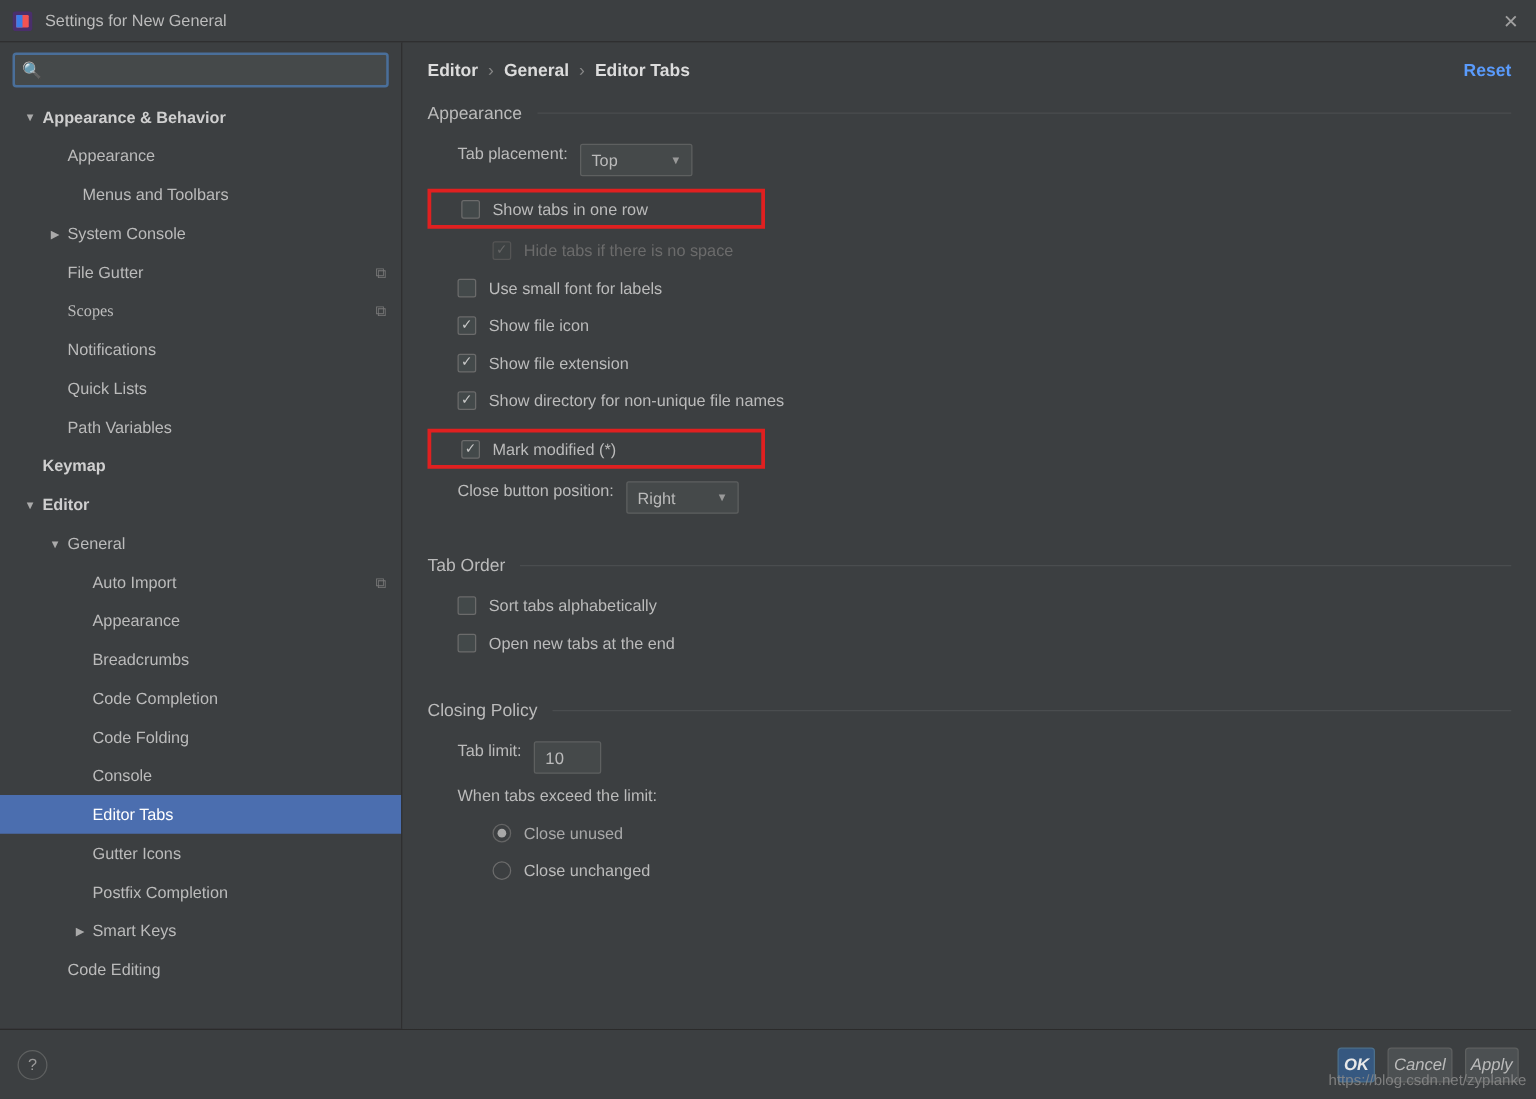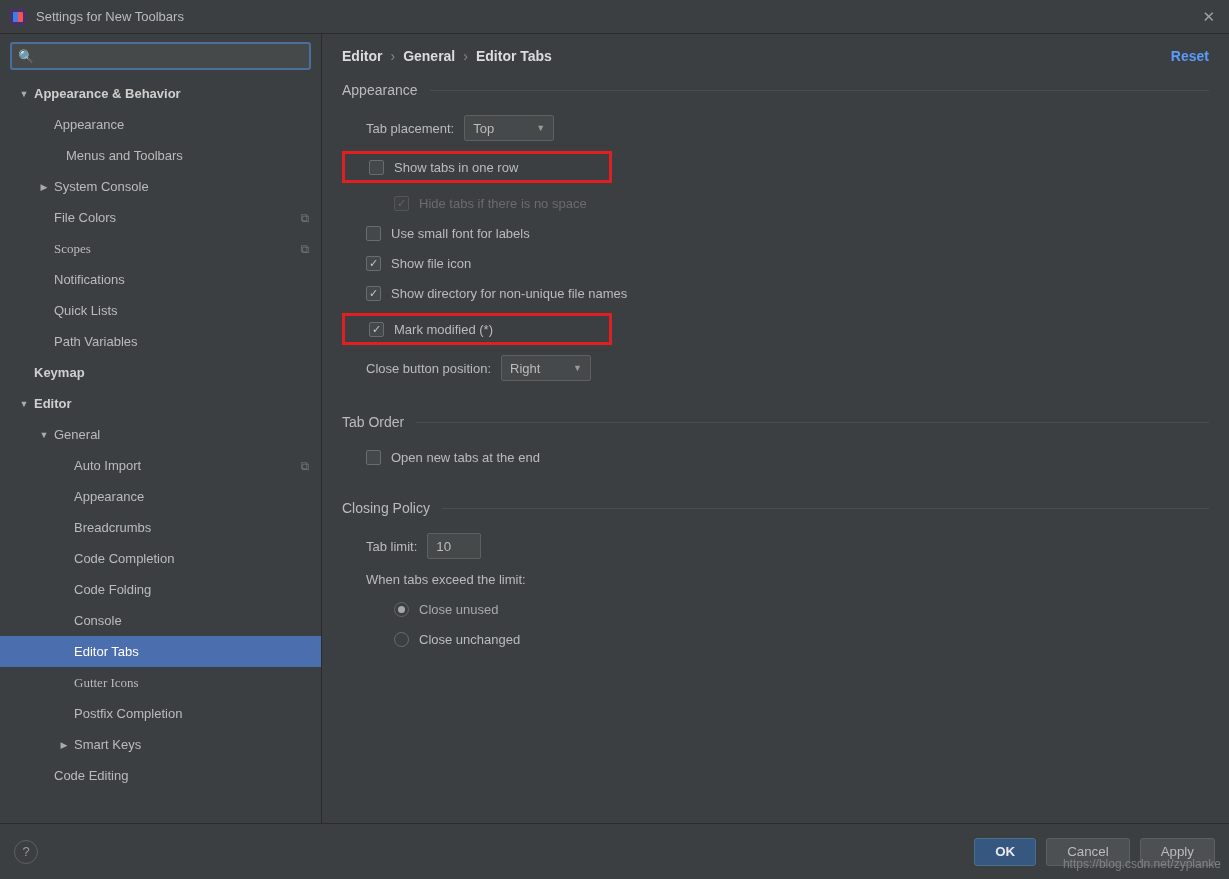--- a/index.html
+++ b/index.html
@@ -127,21 +127,21 @@
     font-size: 14px;
   }
   .section-header .line {
     flex: 1;
     height: 1px;
     background: #4a4d4f;
     margin-left: 12px;
   }
   .form-row {
     display: flex;
-    align-items: center;
+    align-items: flex-start;
     padding: 5px 0 5px 24px;
     min-height: 30px;
   }
   .form-row.indent2 { padding-left: 52px; }
   .form-row label.text { color: #bbbbbb; }
   .form-row.disabled label.text { color: #6b6b6b; }
   .select {
     display: inline-flex;
     align-items: center;
     border: 1px solid #5e6060;
@@ -229,28 +229,29 @@
     width: 24px; height: 24px;
     border: 1px solid #5e6060;
     border-radius: 50%;
     display: flex; align-items: center; justify-content: center;
     color: #999;
     cursor: pointer;
   }
   .footer .spacer { flex: 1; }
   .btn {
     height: 28px;
-    padding: 0 20px;
+    padding: 0 4px;
     border: 1px solid #5e6060;
     background: #4c5052;
     color: #bbb;
     border-radius: 3px;
     cursor: pointer;
     display: inline-flex;
     align-items: center;
+    font-style: italic;
   }
   .btn.primary {
     background: #365880;
     border-color: #4c708c;
     color: #e8e8e8;
     font-weight: 600;
   }
   .watermark {
     position: absolute;
     right: 8px; bottom: 8px;
@@ -271,21 +272,21 @@
 <body>
 
 <div class="titlebar">
   <span class="app-icon">
     <svg viewBox="0 0 16 16" width="16" height="16">
       <rect x="0" y="0" width="16" height="16" rx="3" fill="#4a2f6b"></rect>
       <rect x="3" y="3" width="10" height="10" rx="1" fill="#f35353"></rect>
       <rect x="3" y="3" width="5" height="10" fill="#3b7de9"></rect>
     </svg>
   </span>
-  <span class="title">Settings for New Toolbars</span>
+  <span class="title">Settings for New General</span>
   <span class="spacer"></span>
   <span class="close-x">✕</span>
 </div>
 
 <div class="body">
 
   <div class="sidebar">
     <div class="search-wrap">
       <div class="search-box">
         <span class="mag">🔍</span>
@@ -304,21 +305,21 @@
         <div class="tree-item d1">
           <span class="arrow empty">▶</span>
           <span style="margin-left: 16px;">Menus and Toolbars</span>
         </div>
         <div class="tree-item d1">
           <span class="arrow">▶</span>
           <span style="margin-left: 4px;">System Console</span>
         </div>
         <div class="tree-item d1">
           <span class="arrow empty">▶</span>
-          <span style="margin-left: 4px;">File Colors</span>
+          <span style="margin-left: 4px;">File Gutter</span>
           <span class="copy-icon">⧉</span>
         </div>
         <div class="tree-item d1">
           <span class="arrow empty">▶</span>
           <span style="margin-left: 4px; font-family: Liberation Serif, serif;">Scopes</span>
           <span class="copy-icon">⧉</span>
         </div>
         <div class="tree-item d1">
           <span class="arrow empty">▶</span>
           <span style="margin-left: 4px;">Notifications</span>
@@ -367,21 +368,21 @@
         <div class="tree-item d2">
           <span class="arrow empty">▶</span>
           <span style="margin-left: 4px;">Console</span>
         </div>
         <div class="tree-item d2 selected">
           <span class="arrow empty">▶</span>
           <span style="margin-left: 4px;">Editor Tabs</span>
         </div>
         <div class="tree-item d2">
           <span class="arrow empty">▶</span>
-          <span style="margin-left: 4px; font-family: Liberation Serif, serif;">Gutter Icons</span>
+          <span style="margin-left: 4px;">Gutter Icons</span>
         </div>
         <div class="tree-item d2">
           <span class="arrow empty">▶</span>
           <span style="margin-left: 4px;">Postfix Completion</span>
         </div>
         <div class="tree-item d2">
           <span class="arrow">▶</span>
           <span style="margin-left: 4px;">Smart Keys</span>
         </div>
         <div class="tree-item d1">
@@ -434,20 +435,24 @@
       <div class="form-row">
         <span class="checkbox"></span>
         <label class="text">Use small font for labels</label>
       </div>
 
       <div class="form-row">
         <span class="checkbox checked"></span>
         <label class="text">Show file icon</label>
       </div>
 
+      <div class="form-row">
+        <span class="checkbox checked"></span>
+        <label class="text">Show file extension</label>
+      </div>
 
       <div class="form-row">
         <span class="checkbox checked"></span>
         <label class="text">Show directory for non-unique file names</label>
       </div>
 
       <div class="form-row highlight-row">
         <div class="highlight-box">
           <span class="checkbox checked"></span>
           <label class="text">Mark modified (*)</label>
@@ -461,20 +466,24 @@
           <span class="val">Right</span>
           <span class="caret">▼</span>
         </div>
       </div>
 
       <div class="section-header" style="margin-top:28px">
         <span>Tab Order</span>
         <span class="line"></span>
       </div>
 
+      <div class="form-row">
+        <span class="checkbox"></span>
+        <label class="text">Sort tabs alphabetically</label>
+      </div>
 
       <div class="form-row">
         <span class="checkbox"></span>
         <label class="text">Open new tabs at the end</label>
       </div>
 
       <div class="section-header" style="margin-top:28px">
         <span>Closing Policy</span>
         <span class="line"></span>
       </div>

